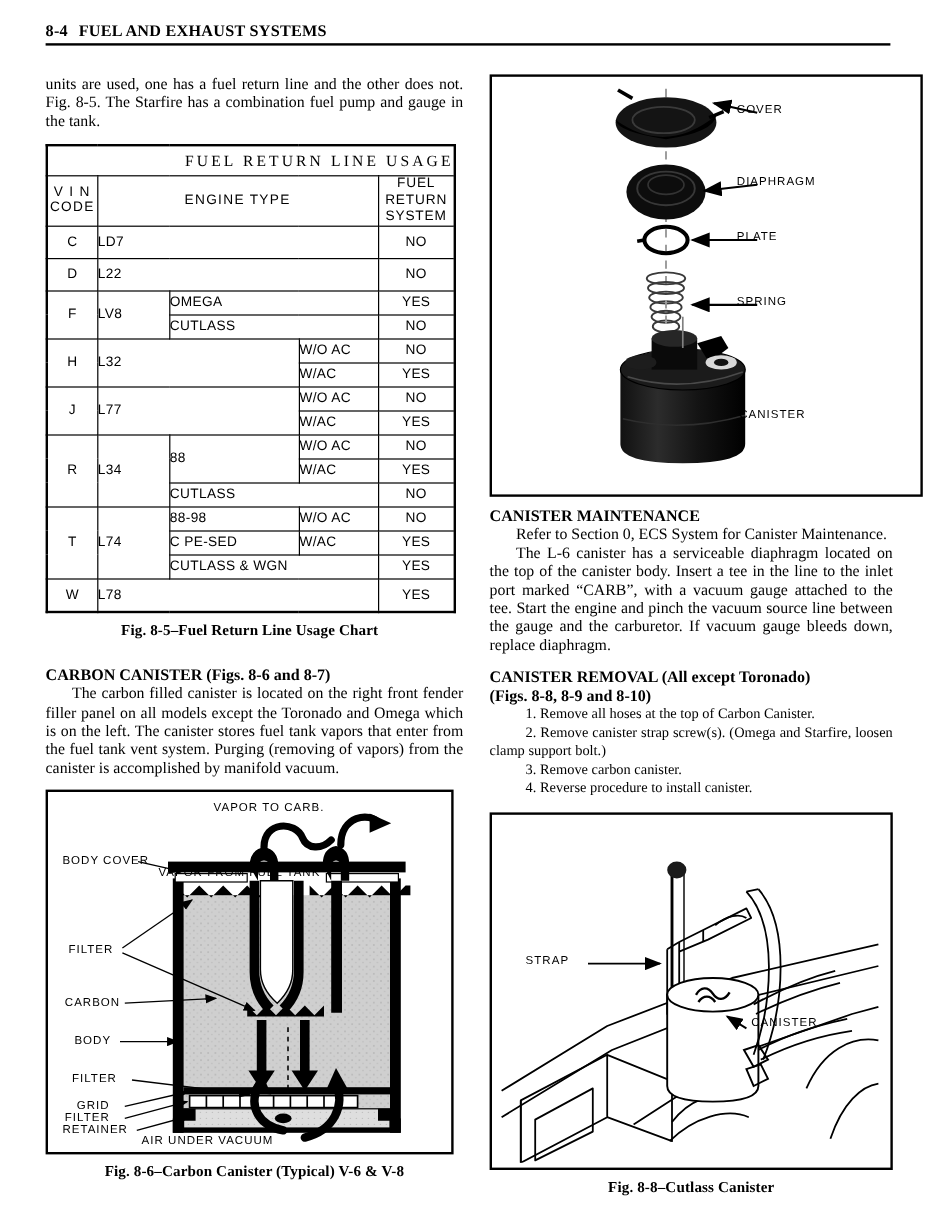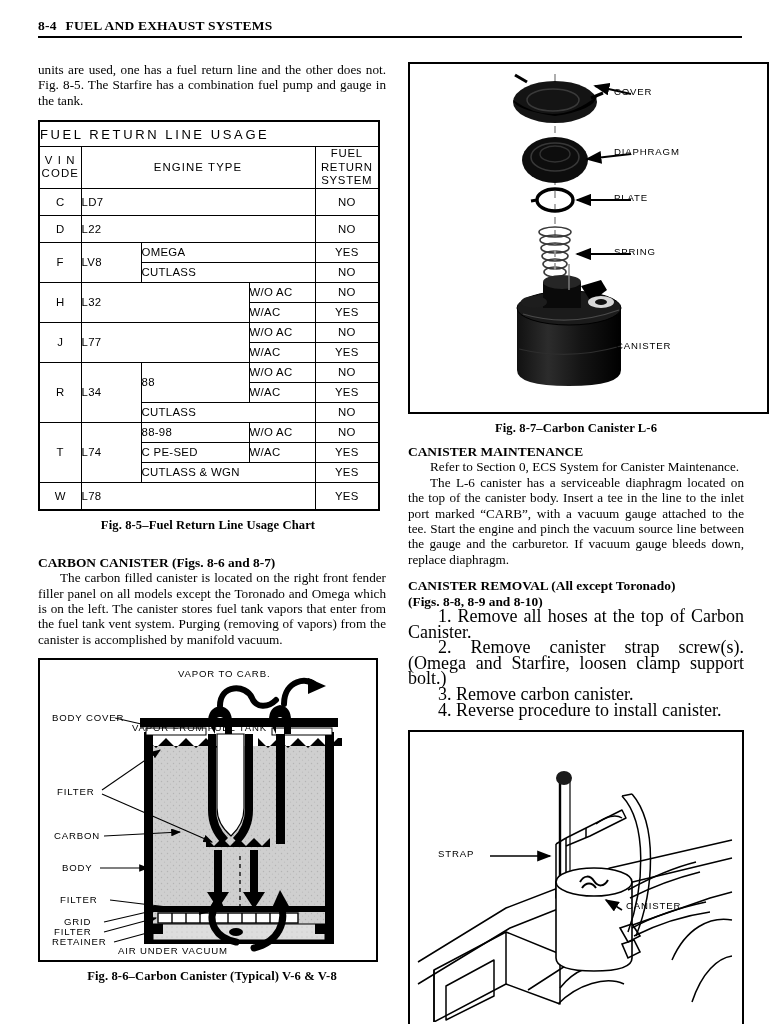--- a/index.html
+++ b/index.html
@@ -68,21 +68,21 @@
   p.body-text + p.body-text { margin-top: 0; }
 
   .sec-head {
     font-weight: bold;
     font-size: 13.4px;
     line-height: 15.4px;
     font-family: "Liberation Serif", serif;
   }
   .numlist {
     margin: 0;
-    font-size: 18px;
+    font-size: 12px;
     line-height: 15.6px;
     font-family: "Liberation Serif", serif;
     text-align: justify;
   }
   .numlist .li { text-indent: 30px; }
   .numlist .li.hang { text-indent: 30px; }
 
   .fig-caption {
     text-align: center;
     font-weight: bold;
@@ -111,25 +111,26 @@
     border: 2px solid #000;
   }
   table.fuel-chart td {
     font-size: 11.4px;
     letter-spacing: .3px;
     padding: 0;
     height: 18px;
     vertical-align: middle;
   }
   .t-title {
-    text-align: left;
+    text-align: right;
     font-size: 13px !important;
     letter-spacing: 2.6px !important;
     height: 24px !important;
     border-bottom: 1.6px solid #000 !important;
+    font-family: Liberation Serif, serif;
   }
   .t-hd {
     text-align: center;
     line-height: 13.5px;
     height: 38px !important;
     border-bottom: 1.8px solid #000 !important;
   }
   .t-hd.vin { letter-spacing: 1.1px; }
   .t-hd.eng { letter-spacing: 1.1px; }
   .t-hd.frs { letter-spacing: .7px; }
@@ -474,21 +475,20 @@
           <line x1="196" y1="190" x2="142" y2="190" marker-end="url(#ar7)"></line>
         </g>
       </svg>
 
       <div class="fig-label" style="left:204px;top:22px;">COVER</div>
       <div class="fig-label" style="left:204px;top:82px;">DIAPHRAGM</div>
       <div class="fig-label" style="left:204px;top:128px;">PLATE</div>
       <div class="fig-label" style="left:204px;top:182px;">SPRING</div>
       <div class="fig-label" style="left:206px;top:276px;">CANISTER</div>
     </div>
-    <div class="fig-caption">Fig. 8-7–Carbon Canister L-6</div>
 
     <div style="margin-top:8px;">
       <div class="sec-head">CANISTER MAINTENANCE</div>
       <p class="body-text indent">Refer to Section 0, ECS System for Canister Maintenance.</p>
       <p class="body-text indent">The L-6 canister has a serviceable diaphragm located on the top of the canister body. Insert a tee in the line to the inlet port marked “CARB”, with a vacuum gauge attached to the tee. Start the engine and pinch the vacuum source line between the gauge and the carburetor. If vacuum gauge bleeds down, replace diaphragm.</p>
     </div>
 
     <div style="margin-top:11px;">
       <div class="sec-head">CANISTER REMOVAL (All except Toronado)</div>
       <div class="sec-head">(Figs. 8-8, 8-9 and 8-10)</div>

